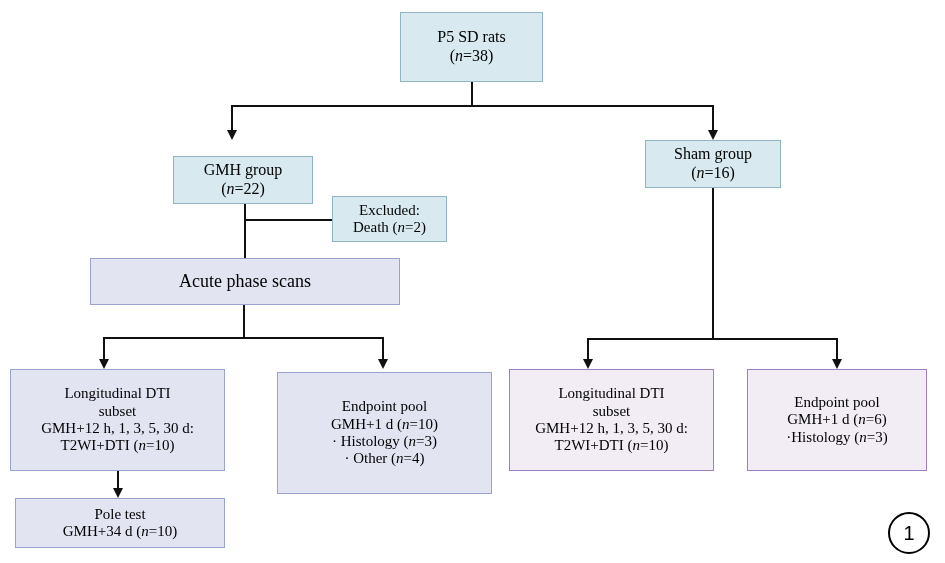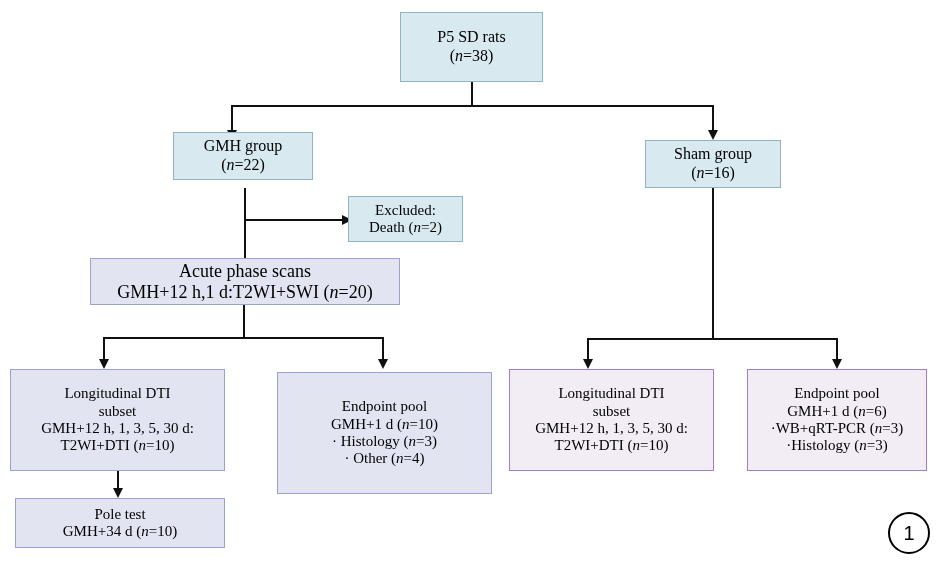--- a/index.html
+++ b/index.html
@@ -120,38 +120,37 @@
   <div class="arrow-down" style="left:832px; top:359px;"></div>
 
   <div class="edge v" style="left:117px; top:471px; height:20px;"></div>
   <div class="arrow-down" style="left:113px; top:488px;"></div>
 
   <div class="node sty-blue" style="left:400px; top:12px; width:143px; height:70px;">
     <span class="line">P5 SD rats</span>
     <span class="line">(<i>n</i>=38)</span>
   </div>
 
-  <div class="node sty-blue" style="left:173px; top:132px; width:140px; height:48px;">
+  <div class="node sty-blue" style="left:173px; top:156px; width:140px; height:48px;">
     <span class="line">GMH group</span>
     <span class="line">(<i>n</i>=22)</span>
   </div>
 
   <div class="node sty-blue" style="left:645px; top:140px; width:136px; height:48px;">
     <span class="line">Sham group</span>
     <span class="line">(<i>n</i>=16)</span>
   </div>
 
-  <div class="node sty-blue" style="left:348px; top:196px; width:115px; height:46px; font-size:15px;">
+  <div class="node sty-blue" style="left:332px; top:196px; width:115px; height:46px; font-size:15px;">
     <span class="line">Excluded:</span>
     <span class="line">Death (<i>n</i>=2)</span>
   </div>
 
   <div class="node sty-lav" style="left:90px; top:258px; width:310px; height:47px; font-size:18px;">
     <span class="line">Acute phase scans</span>
-    <span class="line">GMH+12 h,1 d:T2WI+SWI (<i>n</i>=20)</span>
   </div>
 
   <div class="node sty-lav" style="left:10px; top:369px; width:215px; height:102px; font-size:15px;">
     <span class="line">Longitudinal DTI</span>
     <span class="line">subset</span>
     <span class="line">GMH+12 h, 1, 3, 5, 30 d:</span>
     <span class="line">T2WI+DTI (<i>n</i>=10)</span>
   </div>
 
   <div class="node sty-lav" style="left:277px; top:372px; width:215px; height:122px; font-size:15px;">
@@ -164,21 +163,20 @@
   <div class="node sty-purple" style="left:509px; top:369px; width:205px; height:102px; font-size:15px;">
     <span class="line">Longitudinal DTI</span>
     <span class="line">subset</span>
     <span class="line">GMH+12 h, 1, 3, 5, 30 d:</span>
     <span class="line">T2WI+DTI (<i>n</i>=10)</span>
   </div>
 
   <div class="node sty-purple" style="left:747px; top:369px; width:180px; height:102px; font-size:15px;">
     <span class="line">Endpoint pool</span>
     <span class="line">GMH+1 d (<i>n</i>=6)</span>
-    <span class="line">·WB+qRT-PCR (<i>n</i>=3)</span>
     <span class="line">·Histology (<i>n</i>=3)</span>
   </div>
 
   <div class="node sty-lav" style="left:15px; top:498px; width:210px; height:50px; font-size:15px;justify-content:center;">
     <span class="line">Pole test</span>
     <span class="line">GMH+34 d (<i>n</i>=10)</span>
   </div>
 
   <div class="fig-marker" style="left:888px; top:512px;">
     <span>1</span>

